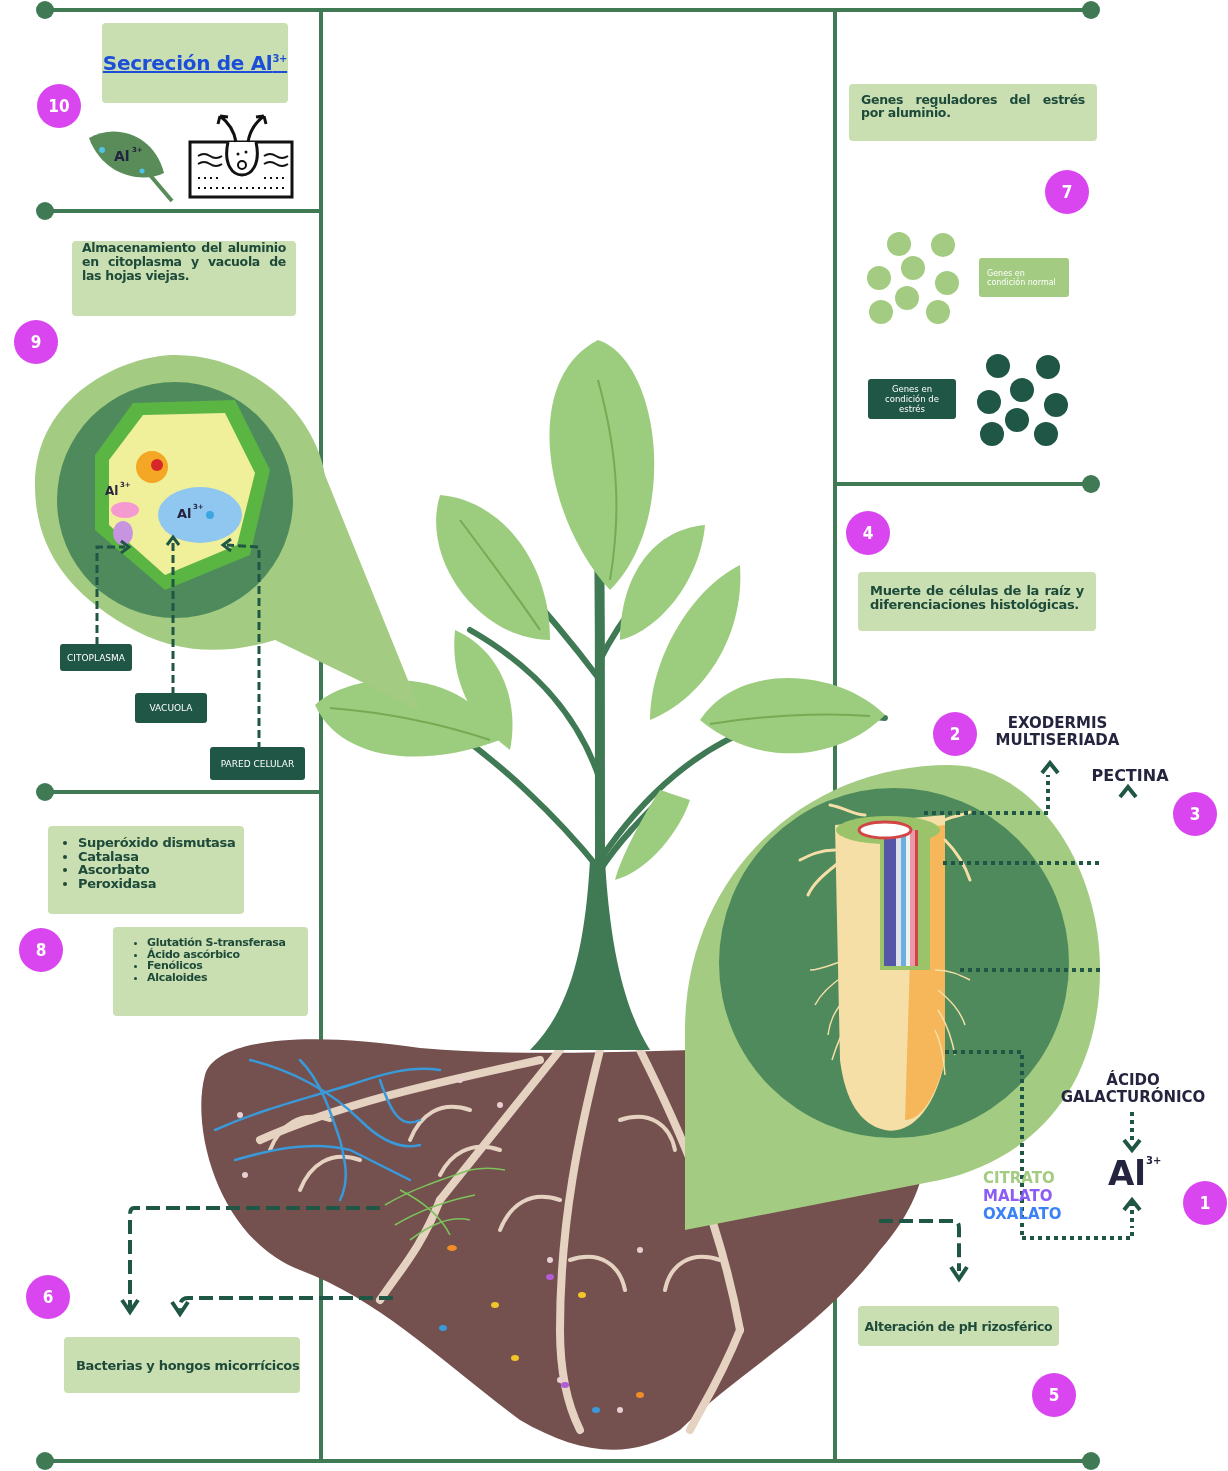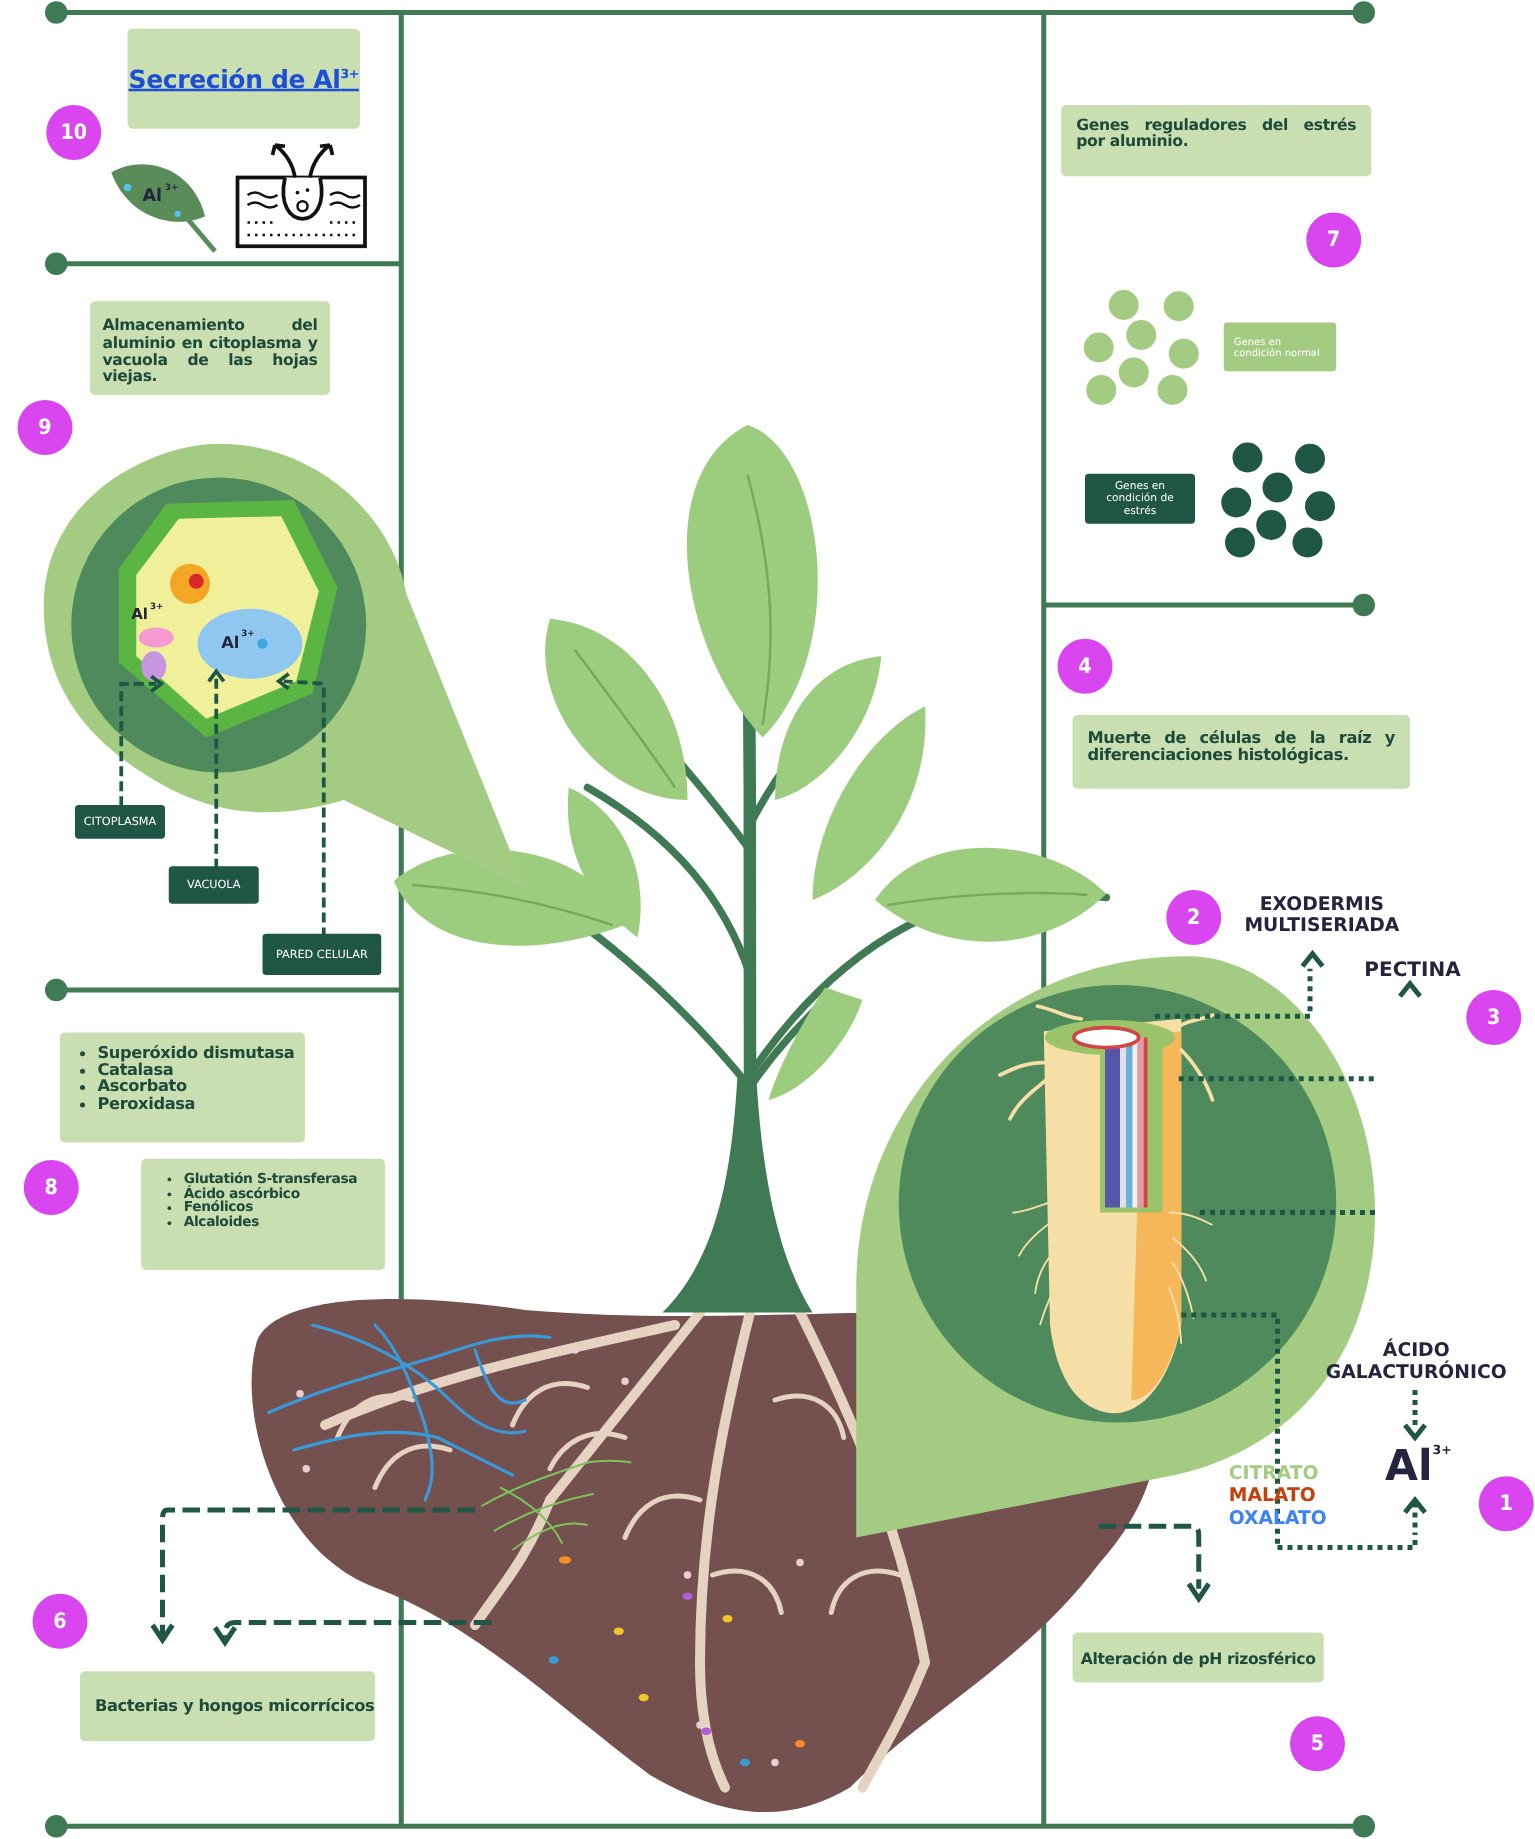--- a/index.html
+++ b/index.html
@@ -145,21 +145,21 @@
   <path d="M40,32 C35,55 45,65 54,65 C63,65 73,55 68,32" fill="#fff" stroke="#111" stroke-width="3"></path>
   <path d="M48,32 C46,20 40,12 32,6 M32,6 L30,14 M32,6 L40,7" fill="none" stroke="#111" stroke-width="3"></path>
   <path d="M60,32 C62,20 68,12 76,6 M76,6 L78,14 M76,6 L68,7" fill="none" stroke="#111" stroke-width="3"></path>
   <circle cx="54" cy="55" r="4" fill="none" stroke="#111" stroke-width="2"></circle>
   <circle cx="50" cy="44" r="1.5" fill="#111"></circle>
     <circle cx="58" cy="42" r="1.5" fill="#111"></circle>
   <path d="M10,46 q6,-4 12,0 q6,4 12,0 M10,54 q6,-4 12,0 q6,4 12,0 M76,46 q6,-4 12,0 q6,4 12,0 M76,54 q6,-4 12,0 q6,4 12,0" fill="none" stroke="#111" stroke-width="2"></path>
   <path d="M10,68 h20 M76,68 h20 M10,78 h86" stroke="#111" stroke-width="2" stroke-dasharray="2 4"></path>
 </svg>
 
-<div class="box" style="left:72px;top:241px;width:192px;height:75px;padding:12px 10px;box-sizing:border-box;font-size:12.5px;line-height:1.1;text-align:justify;">
+<div class="box" style="left:72px;top:241px;width:224px;height:75px;padding:0 10px;box-sizing:border-box;font-size:12.5px;line-height:1.1;text-align:justify;">
   <p>Almacenamiento del aluminio en citoplasma y vacuola de las hojas viejas.</p>
 </div>
 <div class="num" style="left:14px;top:320px;">9</div>
 <svg width="420" height="400" style="left:25px;top:355px;" viewBox="0 0 420 400">
   <path d="M10,130 C10,40 100,0 150,0 C230,0 290,60 300,120 L395,355 L250,285 C200,300 150,300 100,270 C40,235 10,190 10,130 Z" fill="#a3cc82"></path>
   <circle cx="150" cy="145" r="118" fill="#4f8a5c"></circle>
   <polygon points="108,48 210,45 245,115 225,200 140,235 70,175 70,100" fill="#5ab543"></polygon>
   <polygon points="118,60 200,58 230,118 212,190 140,220 84,170 84,105" fill="#f1f09a"></polygon>
   <circle cx="127" cy="112" r="16" fill="#f4a625"></circle>
   <circle cx="132" cy="110" r="6" fill="#d62828"></circle>
@@ -240,21 +240,21 @@
     <circle cx="48" cy="40" r="12"></circle>
       <circle cx="15" cy="52" r="12"></circle>
     <circle cx="82" cy="55" r="12"></circle>
       <circle cx="43" cy="70" r="12"></circle>
     <circle cx="18" cy="84" r="12"></circle>
       <circle cx="72" cy="84" r="12"></circle>
   </g>
 </svg>
 
 <div class="num" style="left:846px;top:511px;">4</div>
-<div class="box" style="left:858px;top:572px;width:270px;height:59px;padding:12px 12px;box-sizing:border-box;font-size:13px;line-height:1.05;text-align:justify;">
+<div class="box" style="left:858px;top:572px;width:238px;height:59px;padding:12px 12px;box-sizing:border-box;font-size:13px;line-height:1.05;text-align:justify;">
   <p>Muerte de células de la raíz y diferenciaciones histológicas.</p>
 </div>
 
 <svg width="420" height="480" style="left:680px;top:760px;" viewBox="0 0 420 480">
   <path d="M5,470 L5,270 C5,120 120,5 270,5 C350,5 420,100 420,210 C420,330 350,400 260,420 L5,470 Z" fill="#a3cc82"></path>
   <circle cx="214" cy="203" r="175" fill="#4f8a5c"></circle>
   <path d="M155,65 L265,55 L265,300 C255,350 230,375 205,370 C180,365 165,340 160,300 Z" fill="#f6dfa6"></path>
   <path d="M220,70 L265,65 L265,300 C255,340 240,360 225,360 L230,200 Z" fill="#f5b75a"></path>
   <ellipse cx="208" cy="70" rx="52" ry="14" fill="#9bc46a"></ellipse>
   <rect x="200" y="70" width="50" height="140" fill="#9bc46a"></rect>
@@ -316,21 +316,21 @@
 </svg>
 <div class="big-lbl" style="left:1108px;top:1155px;width:50px;font-size:34px;text-align:left;">
   <span>Al</span><sup style="font-size:10px;vertical-align:top;">3+</sup>
 </div>
 <svg width="150" height="20" style="left:1020px;top:1228px;" viewBox="0 0 150 20">
   <path d="M2,10 L112,10 L112,0" stroke="#1f5645" stroke-width="4" fill="none" stroke-dasharray="4 4"></path>
 </svg>
 <div class="num" style="left:1183px;top:1181px;">1</div>
 <div class="big-lbl" style="left:983px;top:1169px;width:80px;font-size:15px;text-align:left;line-height:1.2;">
   <div style="color:#a3cc82;">CITRATO</div>
-  <div style="color:#c2410c;">MALATO</div>
+  <div style="color:#8b5cf6;">MALATO</div>
   <div style="color:#3b82f6;">OXALATO</div>
 </div>
 
 <svg width="100" height="70" style="left:875px;top:1215px;" viewBox="0 0 100 70">
   <path d="M4,6 L78,6 C84,6 84,10 84,14 L84,56" stroke="#1f5645" stroke-width="4" fill="none" stroke-dasharray="14 6"></path>
   <path d="M76,52 L84,64 L92,52" stroke="#1f5645" stroke-width="4" fill="none"></path>
 </svg>
 <div class="box" style="left:858px;top:1306px;width:201px;height:40px;display:flex;align-items:center;justify-content:center;font-size:12.5px;">
   <span>Alteración de pH rizosférico</span>
 </div>

